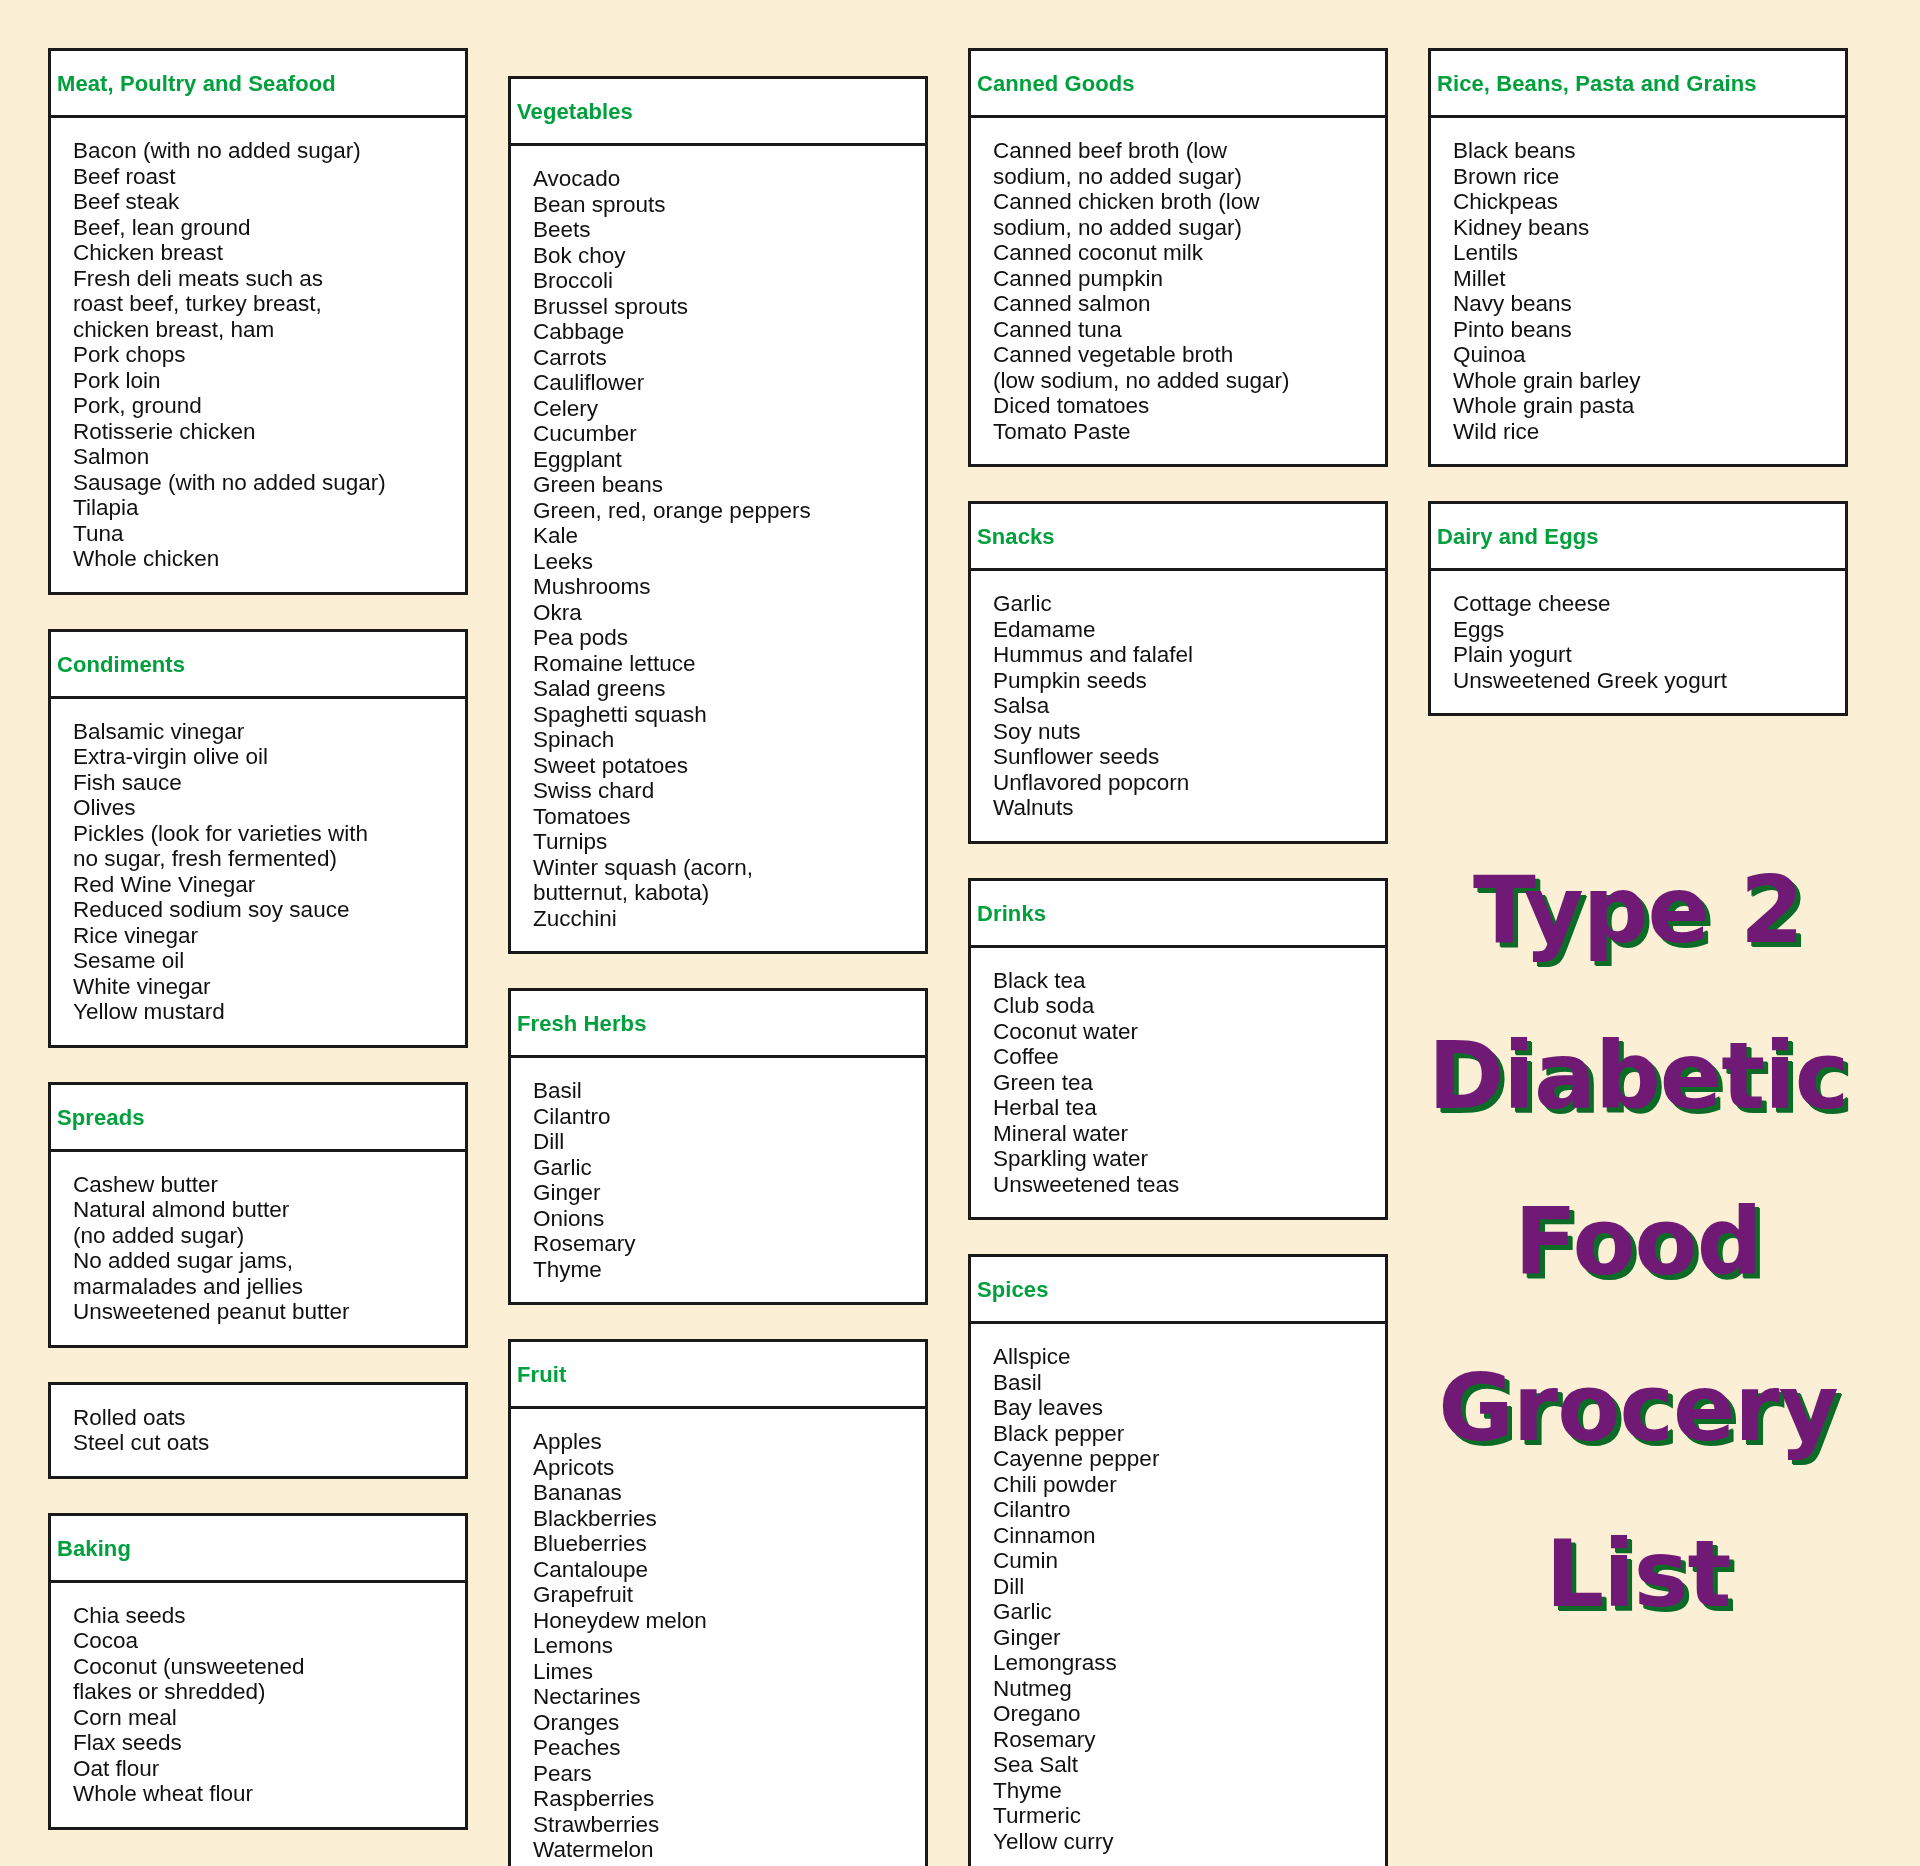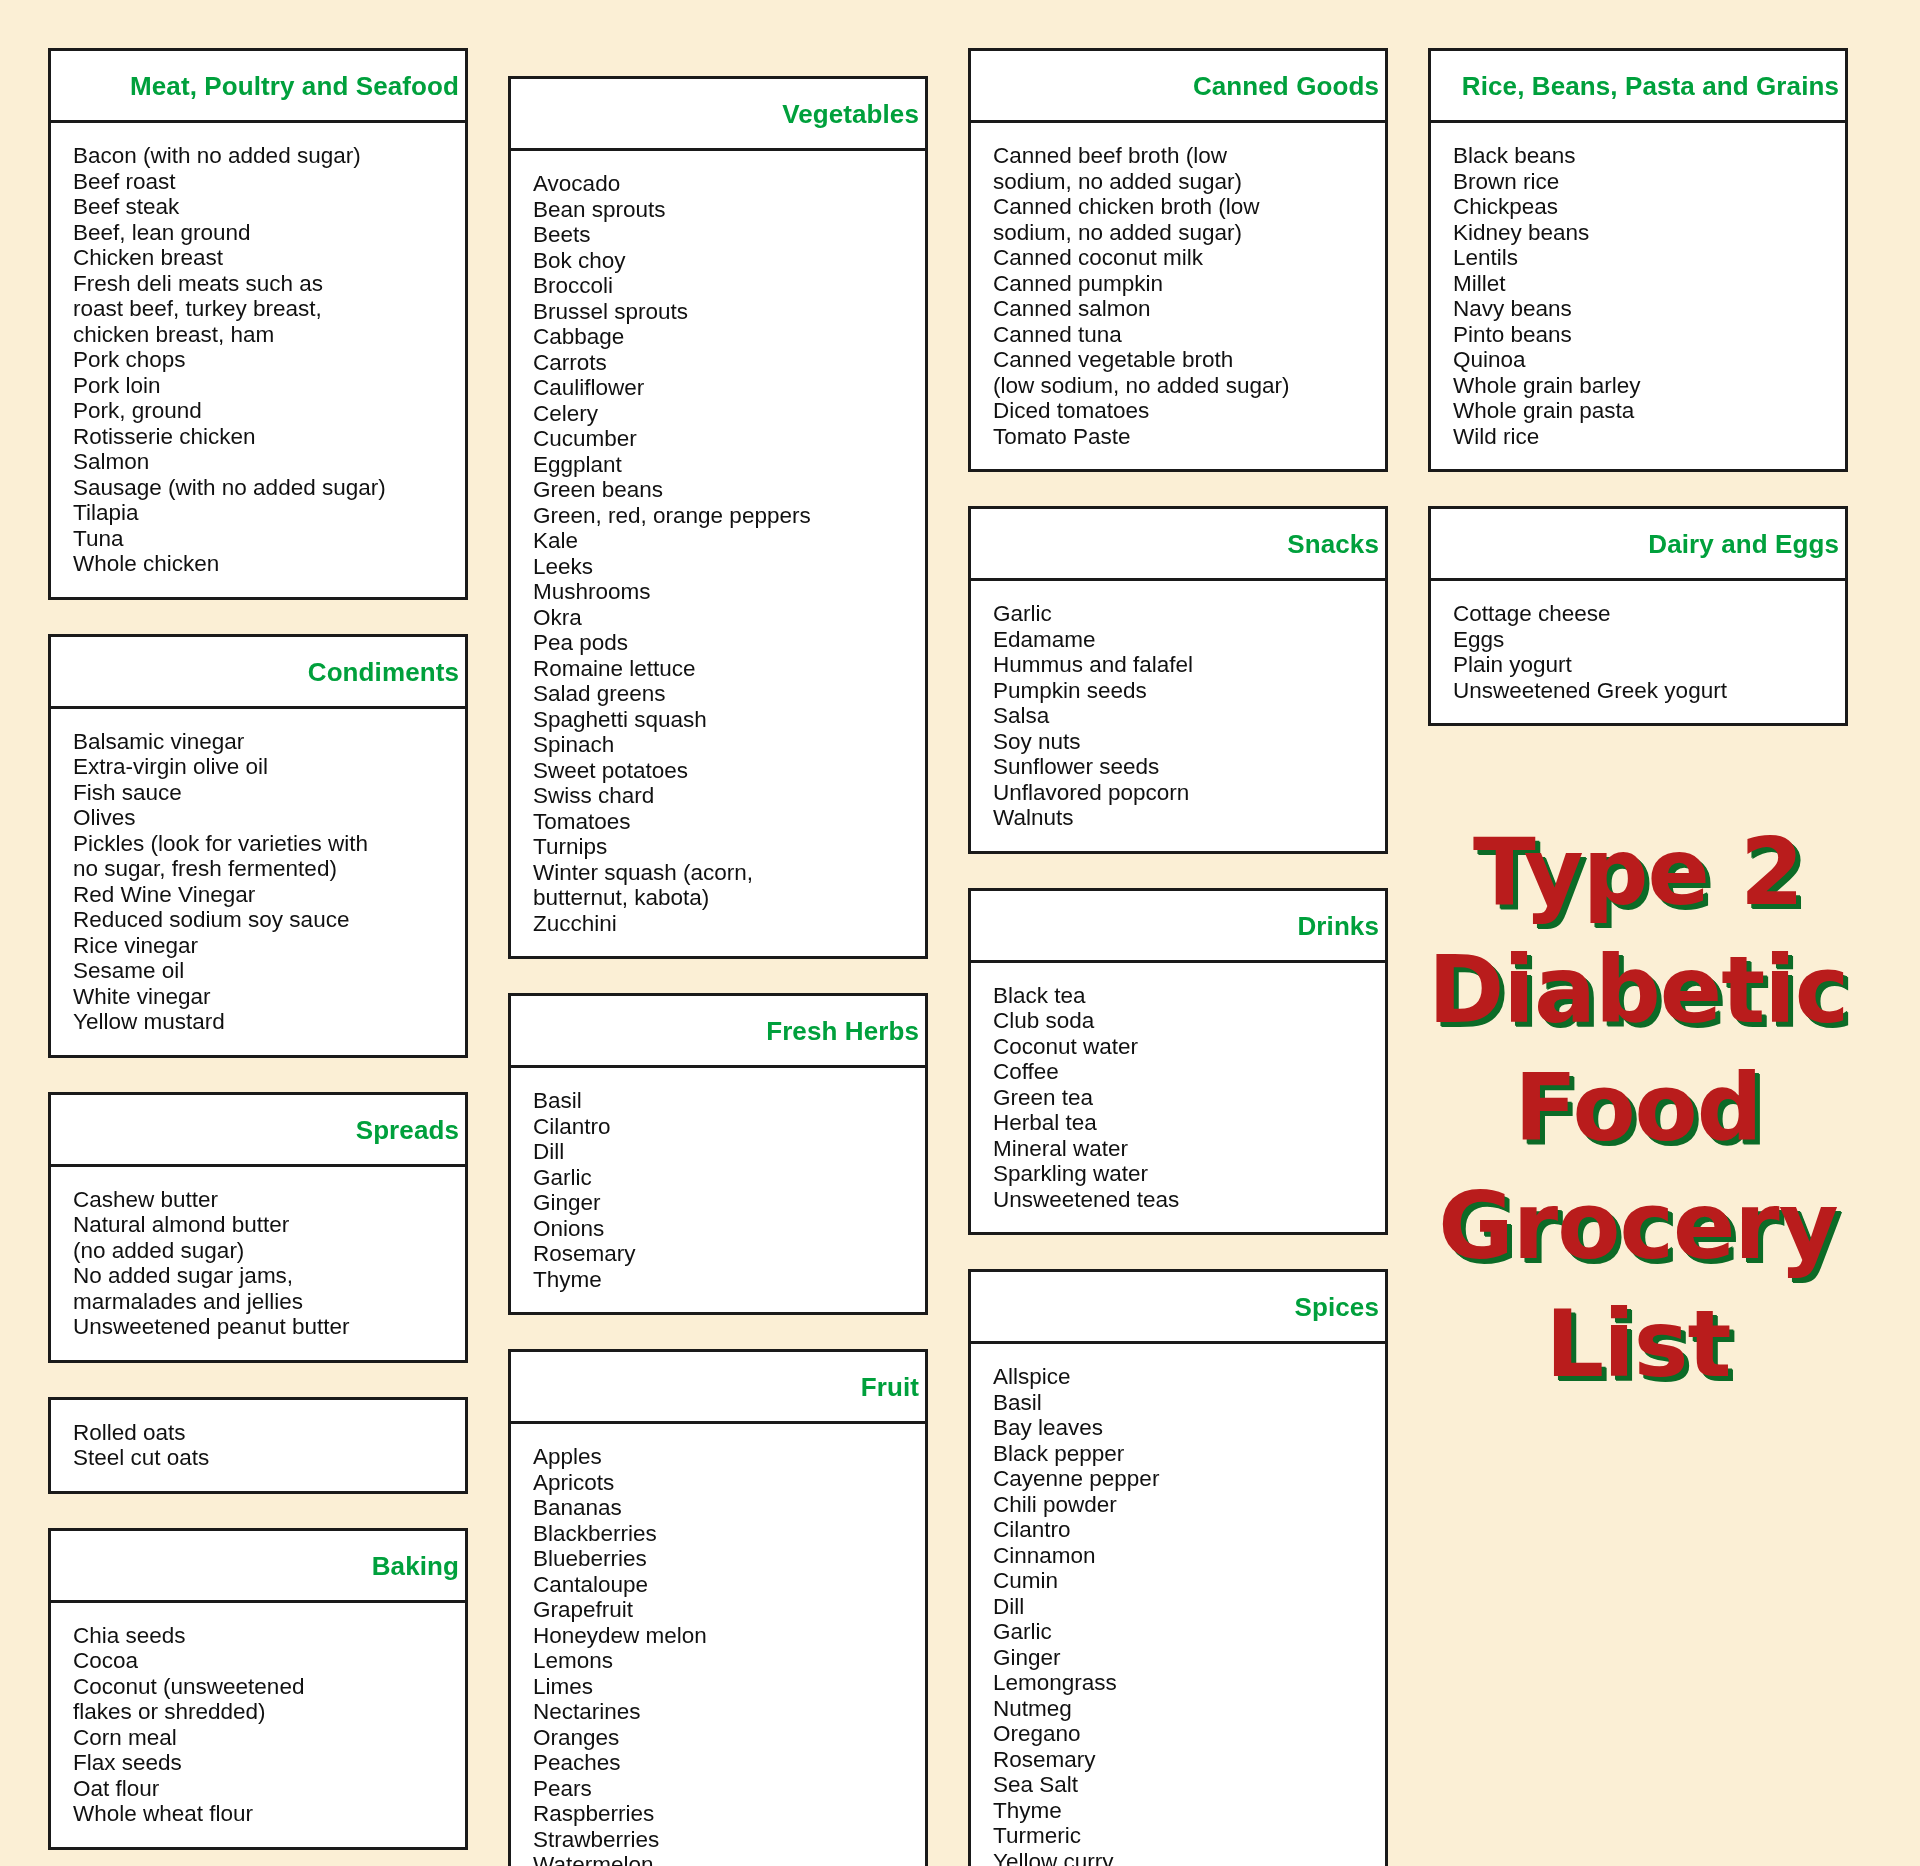--- a/index.html
+++ b/index.html
@@ -32,24 +32,24 @@
   .col-4 { width: 420px; margin-left: 40px; }
 
   
   .card {
     background: #ffffff;
     border: 3px solid #1a1a1a;
     margin-bottom: 34px;
   }
 
   .card-header {
-    text-align: right;
+    text-align: left;
     color: #00a03c;
     font-weight: bold;
-    font-size: 26px;
+    font-size: 22px;
     letter-spacing: 0.1px;
     padding: 20px 6px 18px 6px;
     border-bottom: 3px solid #1a1a1a;
     background: #ffffff;
   }
 
   .card-body {
     padding: 20px 18px 20px 22px;
     background: #ffffff;
   }
@@ -66,25 +66,26 @@
     margin-top: 54px;
     text-align: center;
     user-select: none;
   }
 
   .title-line {
     font-family: "DejaVu Sans", sans-serif;
     font-weight: bold;
     font-size: 92px;
     line-height: 118px;
-    color: #b91c1c;
+    color: #701a75;
     letter-spacing: -1px;
     text-shadow:
       4px 4px 0 #0c6b27,
       5px 5px 0 #0c6b27;
+    margin-top: 48px;
   }
 </style>
 </head>
 <body>
 
 <div class="sheet">
 
   <div class="col col-1">
       <div class="card">
         <div class="card-header">Meat, Poultry and Seafood</div>

